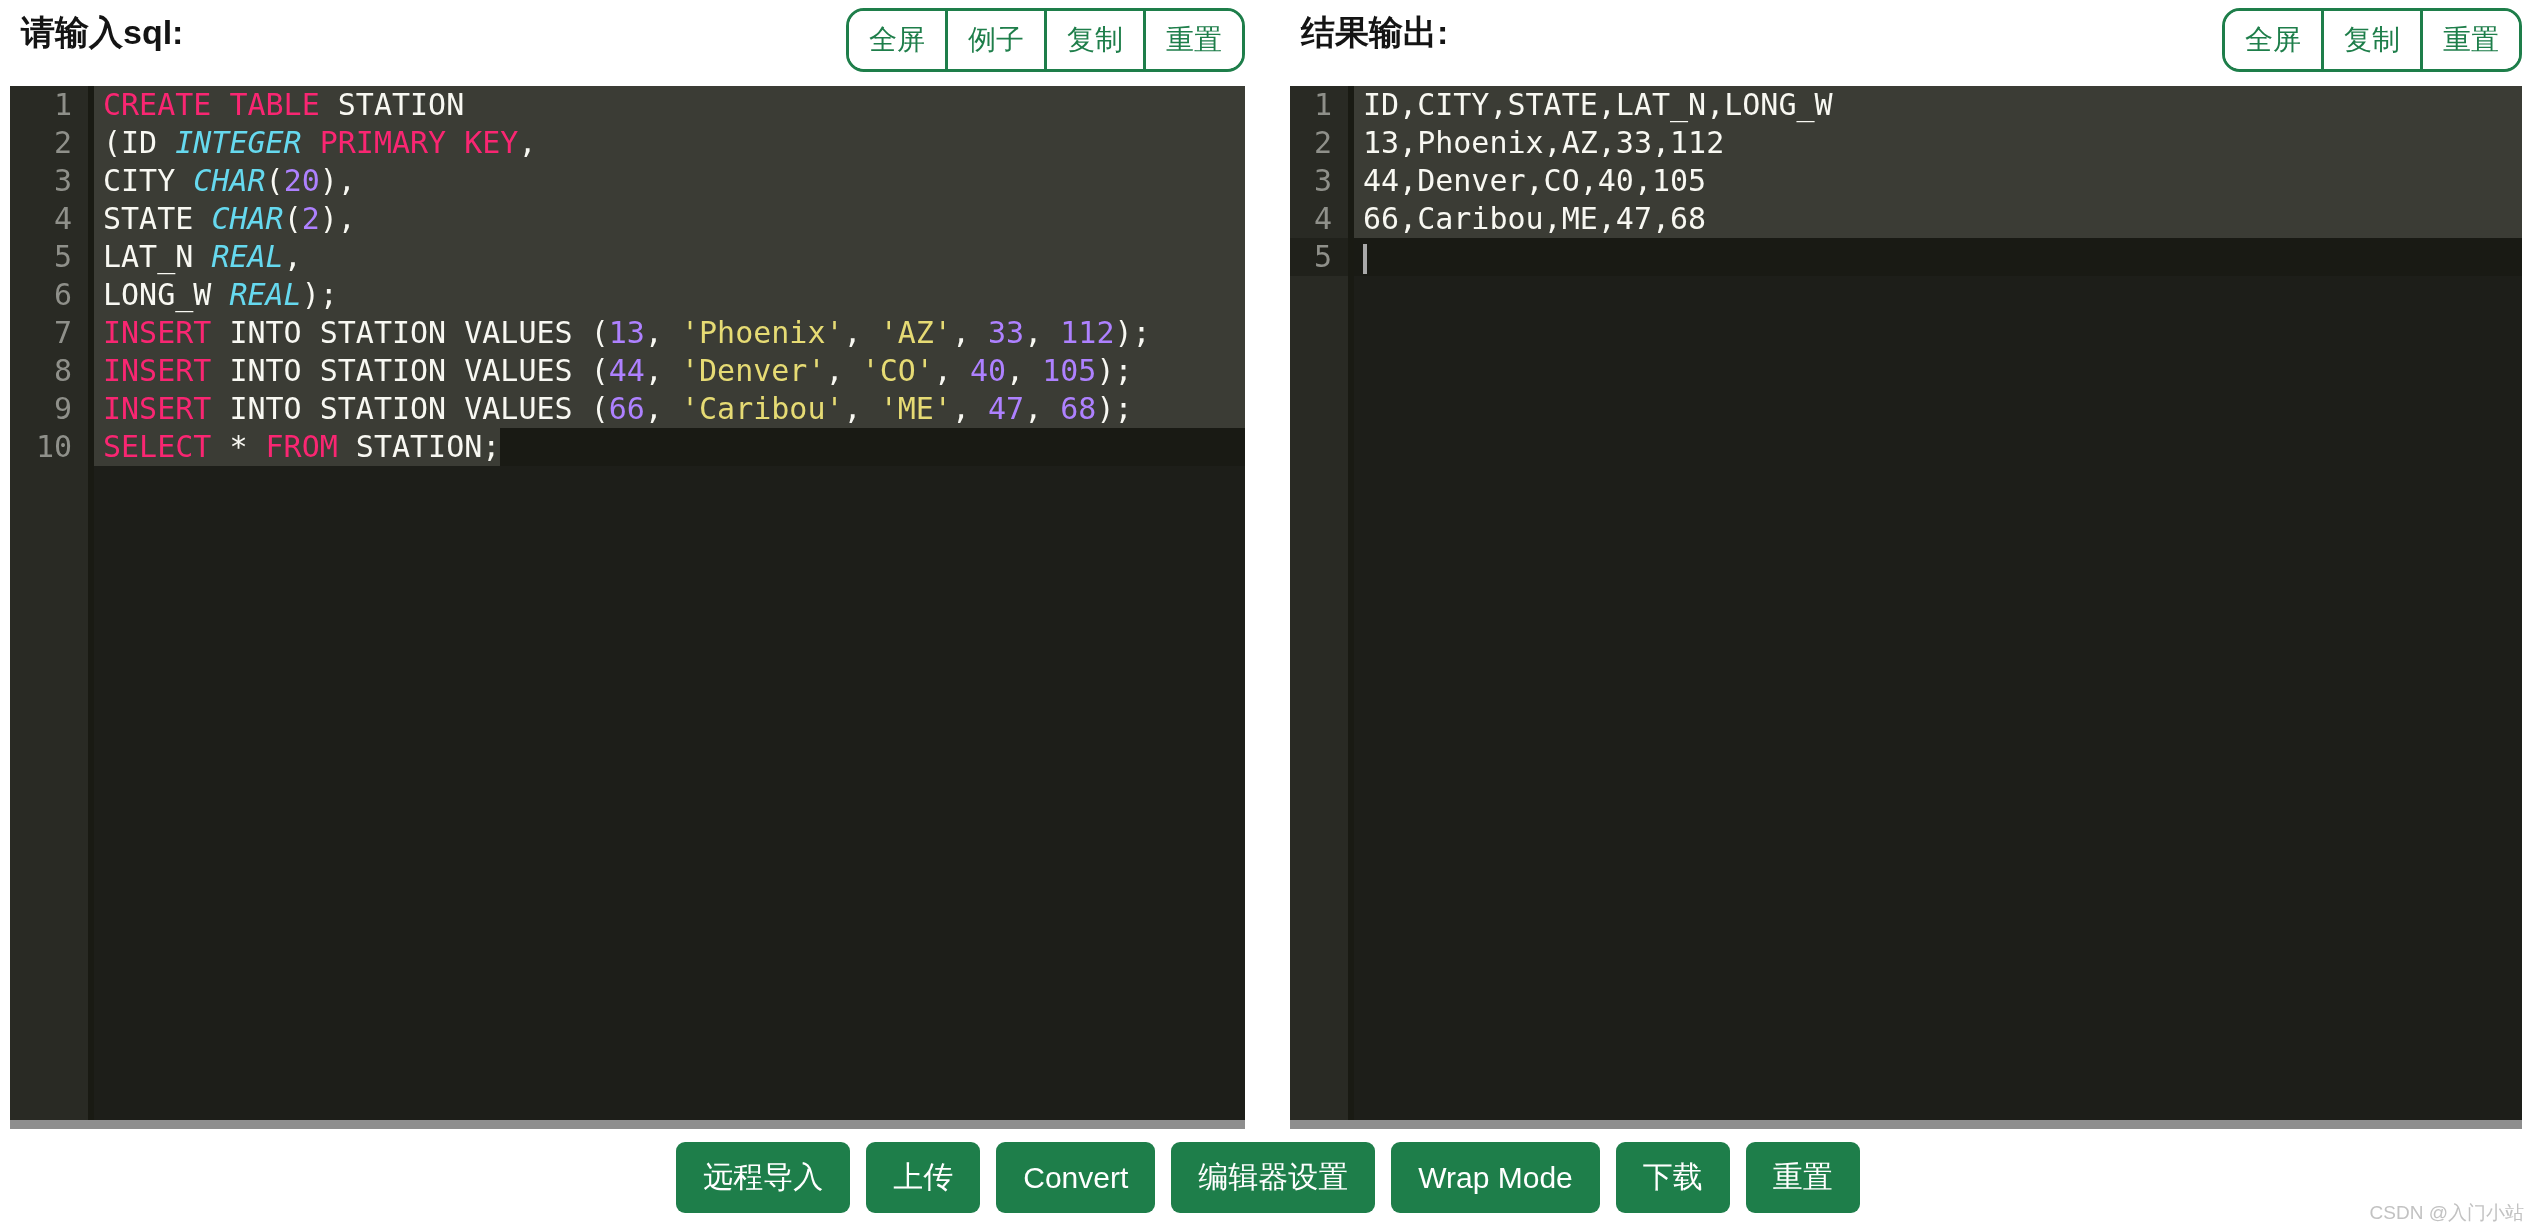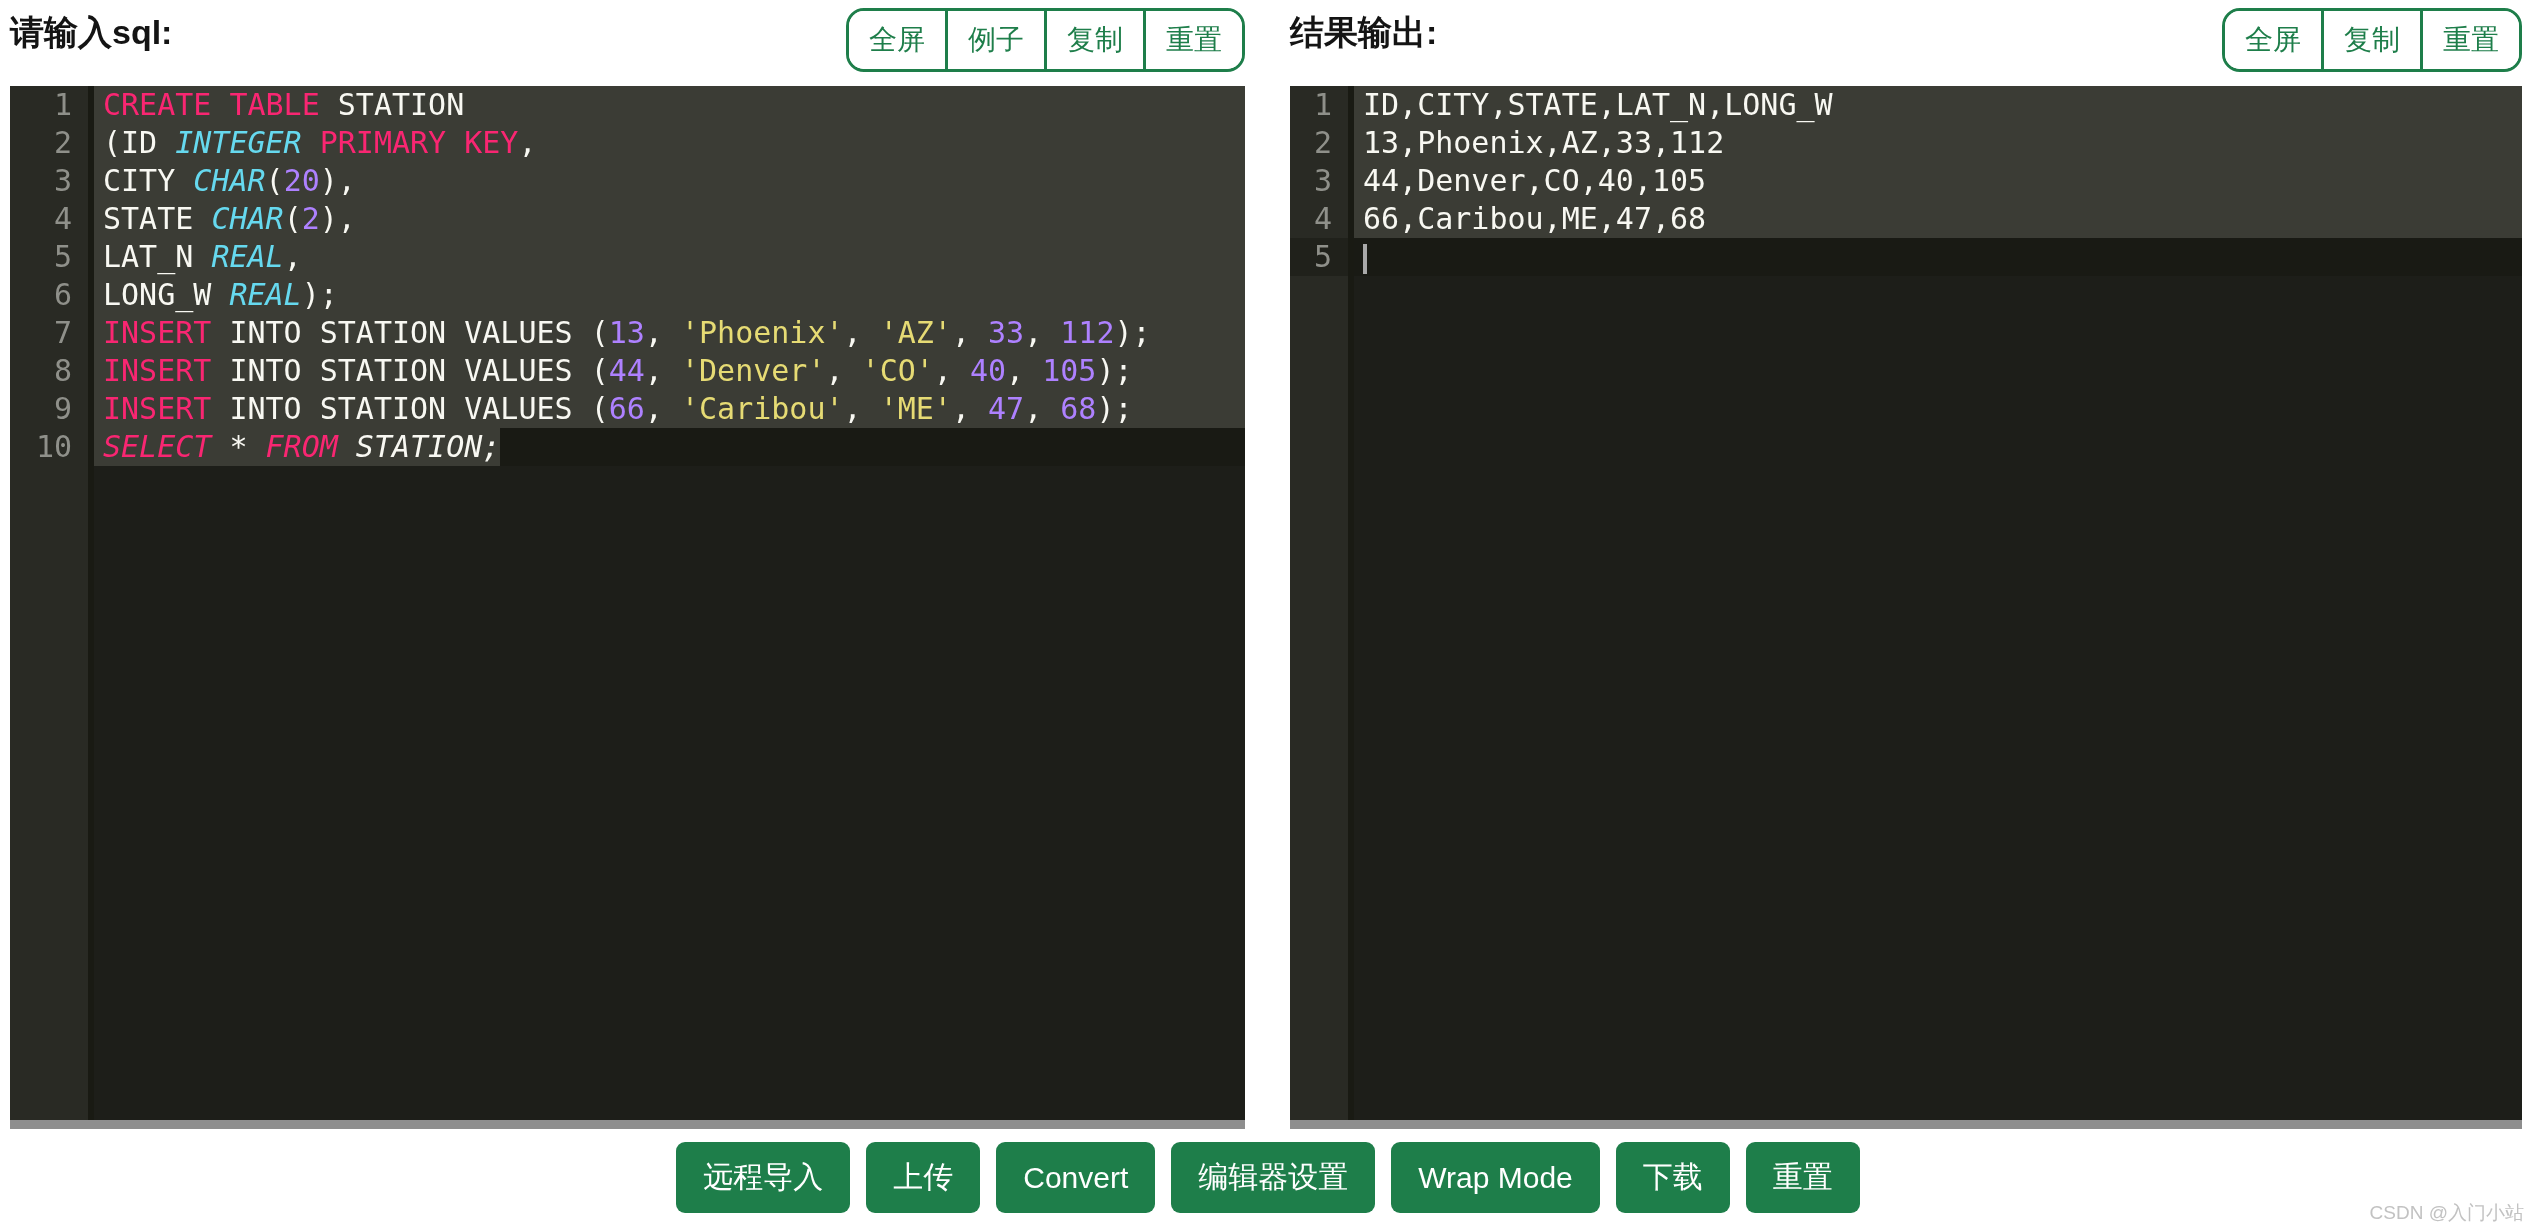--- a/index.html
+++ b/index.html
@@ -6,40 +6,40 @@
     --green:#1E7E4A; --ed-bg:#1D1E19; --line-bg:#3B3C35; --gutter-bg:#292A24;
     --gdiv:#191A13; --active-bg:#191A14; --lnc:#8F908A; --plain:#F8F8F2;
     --kw:#F92672; --ty:#66D9EF; --nu:#AE81FF; --st:#E6DB74; --sb:#8E8E8E;
   }
   html,body{margin:0;padding:0;background:#fff;}
   .page{position:relative;width:2536px;height:1232px;background:#fff;overflow:hidden;
         font-family:"Liberation Sans","DejaVu Sans",sans-serif;}
   .pane{position:absolute;top:8px;}
   .pane.left{left:10px;width:1235px;}
   .pane.right{left:1290px;width:1232px;}
-  .pane header{display:flex;justify-content:space-between;align-items:flex-start;height:70px;}
+  .pane header{display:flex;justify-content:space-between;align-items:flex-start;height:70px;margin-left:11px;}
   .pane h2{margin:2px 0 0;font-size:34px;font-weight:600;color:#141414;}
   .btn-group{display:flex;border:3px solid var(--green);border-radius:18px;overflow:hidden;background:#fff;}
   .tbtn{appearance:none;background:#fff;border:none;border-left:3px solid var(--green);
         color:var(--green);font-size:28px;line-height:1;padding:15px 20px;font-family:inherit;cursor:pointer;}
   .tbtn:first-child{border-left:none;}
   .editor{position:absolute;left:0;top:78px;width:100%;height:1043px;background:var(--ed-bg);
           font-family:"DejaVu Sans Mono","Liberation Mono",monospace;font-size:30px;overflow:hidden;}
   .gutter{position:absolute;left:0;top:0;bottom:9px;background:var(--gutter-bg);}
   .gdiv{position:absolute;top:0;bottom:9px;width:6px;background:var(--gdiv);}
   .pane.left  .gutter{width:78px;} .pane.left  .gdiv{left:78px;}
   .pane.right .gutter{width:58px;} .pane.right .gdiv{left:58px;}
   .rows{position:absolute;left:0;right:0;top:0;bottom:9px;}
   .row{display:flex;height:38px;line-height:38px;}
   .ln{flex:none;box-sizing:border-box;text-align:right;padding-right:16px;color:var(--lnc);}
   .pane.left .ln{width:78px;} .pane.right .ln{width:58px;}
   .gsp{flex:none;width:6px;}
   .code{flex:1;padding-left:9px;color:var(--plain);white-space:pre;}
   .row.filled .code{background:var(--line-bg);}
-  .row.active .code{background:var(--active-bg);padding-left:0;font-style:italic;}
+  .row.active .code{background:var(--active-bg);padding-left:0;}
   .pane.right .row.active .ln{background:#20211B;}
   .sel{display:inline-block;height:100%;background:var(--line-bg);padding-left:9px;}
   .cursor{display:inline-block;width:4px;height:30px;background:#A9A9A9;vertical-align:middle;margin-left:9px;}
   .t-kw{color:var(--kw);} .t-ty{color:var(--ty);font-style:italic;}
   .t-nu{color:var(--nu);} .t-st{color:var(--st);} .t-pl{color:var(--plain);text-align:center;}
   .hscroll{position:absolute;left:0;right:0;bottom:0;height:9px;background:var(--sb);}
   .bottom-bar{position:absolute;left:0;top:1142px;width:100%;display:flex;justify-content:center;gap:16px;}
   .gbtn{background:var(--green);color:#fff;border:none;border-radius:9px;font-size:30px;
         height:71px;padding:0 27px;font-family:inherit;cursor:pointer;}
   .watermark{position:absolute;right:12px;bottom:6px;color:#C2C2C2;font-size:19px;}

